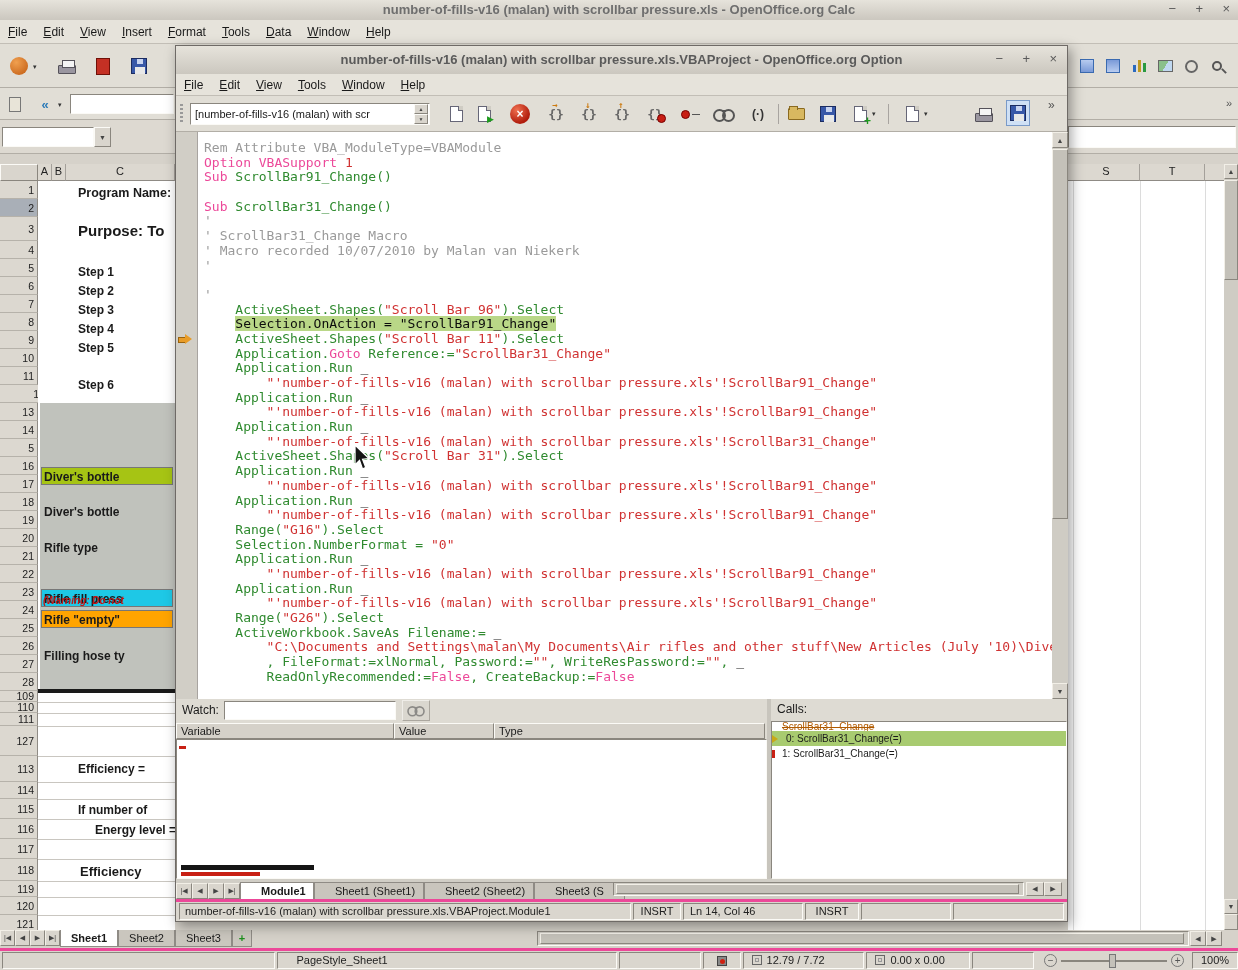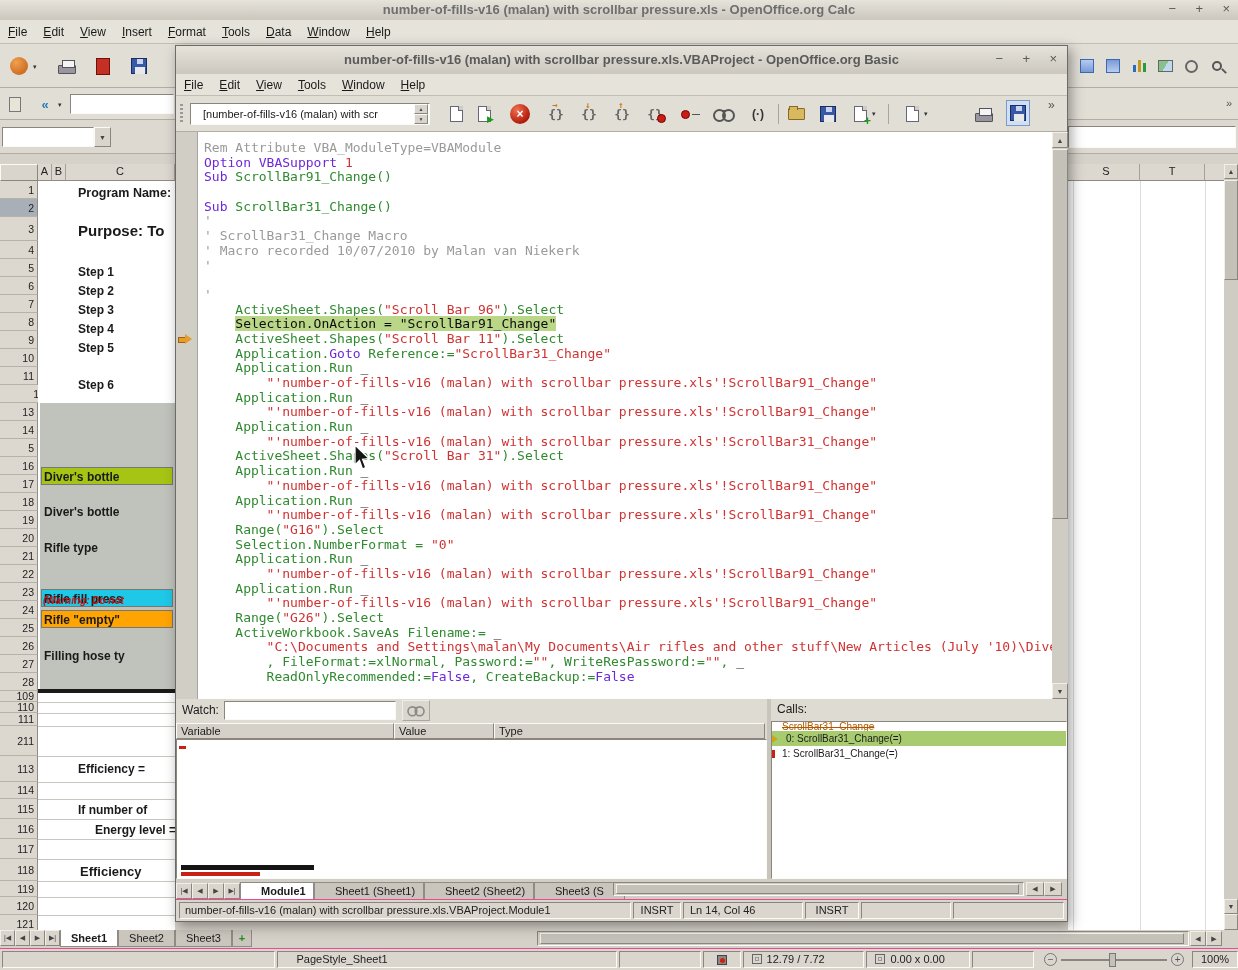--- a/index.html
+++ b/index.html
@@ -19,26 +19,26 @@
 .row-h.sel{background:#a9afb7}
 .sb-track{background:#cfccc4}
 .sb-thumb{background:#c4c1b9;border:1px solid;border-color:#f2efe7 #8a867e #8a867e #f2efe7}
 .sb-btn{background:#d9d5cd;border:1px solid;border-color:#f2efe7 #8a867e #8a867e #f2efe7;display:flex;align-items:center;justify-content:center;font-size:7px;color:#444;cursor:default}
 .cellt{position:absolute;font-weight:bold;white-space:nowrap}
 .ccell{position:absolute;left:3px;width:132px;height:18px;font-weight:bold;line-height:18px;padding-left:2px;border:1px solid #777;white-space:nowrap;overflow:hidden}
 .gridline{position:absolute;left:0;width:137px;height:1px;background:#c9c6c0}
 .sheet-tab{padding:1px 10px;background:#cac6be;border:1px solid #8f8b85;border-top:none;font-size:11px;line-height:14px;cursor:default;white-space:nowrap}
 .sheet-tab.active{background:#fff;font-weight:bold}
 .sheet-tab.plus{color:#1d8f1d;font-weight:bold;padding:1px 6px}
-.statusbar{background:#dad6ce;border-top:1px solid #ec4899;display:flex;align-items:center}
+.statusbar{background:#dad6ce;border-top:3px solid #ec4899;display:flex;align-items:center}
 .scell{height:17px;font-size:11px;line-height:15px;color:#222;overflow:hidden;white-space:nowrap}
 
 .bwin{background:#e1ded6;border:1px solid #6e6a66;box-shadow:3px 4px 12px rgba(0,0,0,.38)}
 .code-line{height:14.7px;line-height:14.7px;white-space:pre;font-family:"DejaVu Sans Mono",monospace;font-size:13px}
-.c-cm{color:#9a9a9a}.c-kw{color:#6d28d9}.c-id{color:#2f8a2f}.c-st{color:#d03232}.c-op{color:#111}
+.c-cm{color:#9a9a9a}.c-kw{color:#ec4899}.c-id{color:#2f8a2f}.c-st{color:#d03232}.c-op{color:#111}
 .c-hlt{background:#b9d787;color:#0c0c0c}
 .exec-arrow{position:absolute;left:2px;width:16px;height:10px}
 .exec-arrow::before{content:"";position:absolute;left:0;top:3px;width:7px;height:4px;background:#e89c28;border:1px solid #9a6410;border-right:none}
 .exec-arrow::after{content:"";position:absolute;left:7px;top:0;width:0;height:0;border:5px solid transparent;border-left:7px solid #e89c28}
 .bicon{position:absolute;width:24px;height:24px;display:flex;align-items:center;justify-content:center;cursor:default}
 .doc{width:13px;height:16px;background:#fff;border:1px solid #667;position:relative}
 .doc::after{content:"";position:absolute;right:-1px;top:-1px;width:4px;height:4px;background:#cfccc4;border-left:1px solid #667;border-bottom:1px solid #667}
 .stopc{width:20px;height:20px;border-radius:50%;background:radial-gradient(circle at 35% 30%,#f07050,#b01c0c 70%);color:#fff;font-weight:bold;font-size:12px;display:flex;align-items:center;justify-content:center}
 .braces{font-family:"DejaVu Sans Mono",monospace;font-size:13px;color:#666;font-weight:bold;position:relative}
 .braces b{position:absolute;left:4px;top:-7px;font-size:9px;color:#cc7a10}
@@ -191,21 +191,21 @@
       <div class="row-h" style="height: 18px;">22</div>
       <div class="row-h" style="height: 18px;">23</div>
       <div class="row-h" style="height: 18px;">24</div>
       <div class="row-h" style="height: 18px;">25</div>
       <div class="row-h" style="height: 18px;">26</div>
       <div class="row-h" style="height: 18px;">27</div>
       <div class="row-h" style="height: 18px;">28</div>
       <div class="row-h" style="height: 11px;">109</div>
       <div class="row-h" style="height: 11px;">110</div>
       <div class="row-h" style="height: 13px;">111</div>
-      <div class="row-h" style="height: 30px;">211</div>
+      <div class="row-h" style="height: 30px;">127</div>
       <div class="row-h" style="height: 26px;">113</div>
       <div class="row-h" style="height: 17px;">114</div>
       <div class="row-h" style="height: 20px;">115</div>
       <div class="row-h" style="height: 20px;">116</div>
       <div class="row-h" style="height: 20px;">117</div>
       <div class="row-h" style="height: 22px;">118</div>
       <div class="row-h" style="height: 16px;">119</div>
       <div class="row-h" style="height: 18px;">120</div>
       <div class="row-h" style="height: 18px;">121</div>
     </div>
@@ -296,40 +296,40 @@
         <div class="a" style="left:48px;top:-6px;width:7px;height:14px;background:#c4c1b9;border:1px solid #777"></div>
       </div>
       <div class="zoombtn">+</div>
     </div>
     <div class="scell sunken" style="margin-left:8px;width:46px;background:#dad6ce;text-align:center">100%</div>
   </div>
 
   <div class="a bwin" style="left:175px;top:45px;width:893px;height:877px">
 
     <div class="a tb" style="left:0;top:0;width:891px;height:28px">
-      <div class="titletext" style="line-height:28px;margin:0 90px;color:#5a5a5a;overflow:hidden;white-space:nowrap">number-of-fills-v16 (malan) with scrollbar pressure.xls.VBAProject - OpenOffice.org Basic</div>
+      <div class="titletext" style="line-height:28px;margin:0 90px;color:#5a5a5a;overflow:hidden;white-space:nowrap">number-of-fills-v16 (malan) with scrollbar pressure.xls.VBAProject - OpenOffice.org Option</div>
       <div class="a winctl" style="right:10px;top:5px">
         <span>−</span>
         <span>+</span>
         <span>×</span>
       </div>
     </div>
 
     <div class="a menubar" style="left:0;top:28px;width:891px;height:22px" id="basic-menus">
         <span class="menu-item"><u>F</u>ile</span>
         <span class="menu-item"><u>E</u>dit</span>
         <span class="menu-item"><u>V</u>iew</span>
         <span class="menu-item"><u>T</u>ools</span>
         <span class="menu-item"><u>W</u>indow</span>
         <span class="menu-item"><u>H</u>elp</span>
       </div>
 
     <div class="a toolbar" style="left:0;top:50px;width:891px;height:36px">
       <div class="a" style="left:4px;top:8px;width:3px;height:20px;background:repeating-linear-gradient(#999 0 2px,transparent 2px 4px)"></div>
-      <div class="a sunken" style="left:14px;top:7px;width:240px;height:22px;font-size:11px;line-height:20px;padding-left:12px;overflow:hidden;white-space:nowrap">[number-of-fills-v16 (malan) with scr</div>
+      <div class="a sunken" style="left:14px;top:7px;width:240px;height:22px;font-size:11px;line-height:20px;padding-left:4px;overflow:hidden;white-space:nowrap">[number-of-fills-v16 (malan) with scr</div>
       <div class="a raisedc" style="left:238px;top:8px;width:14px;height:10px;display:flex;align-items:center;justify-content:center;font-size:5px;color:#444">▲</div>
       <div class="a raisedc" style="left:238px;top:18px;width:14px;height:10px;display:flex;align-items:center;justify-content:center;font-size:5px;color:#444">▼</div>
 
       <div class="bicon" style="left:268px;top:6px">
           <span class="doc"></span>
         </div>
       <div class="bicon" style="left:296px;top:6px">
           <span class="doc"></span>
           <span class="a" style="right:2px;bottom:2px;color:#1d9a1d;font-size:9px">▶</span>
         </div>

